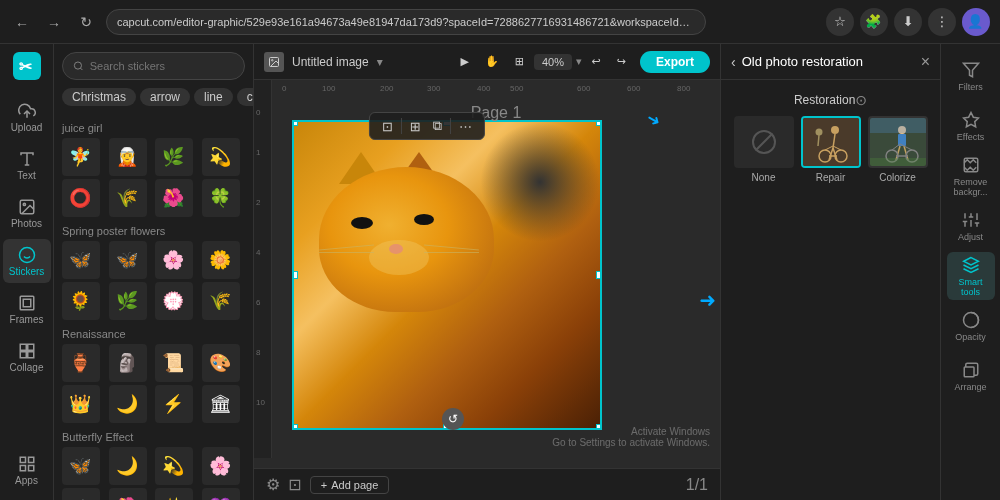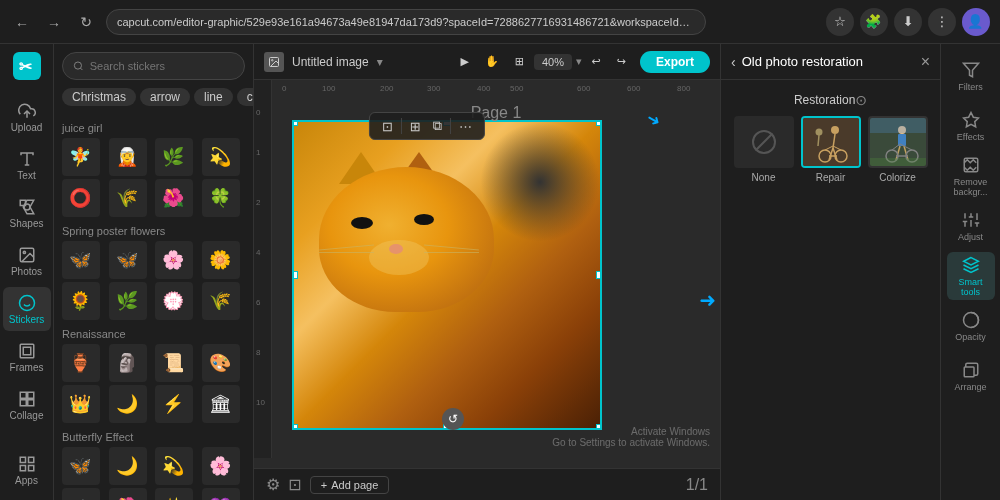--- a/index.html
+++ b/index.html
@@ -599,28 +599,20 @@
     <div class="left-icon-item">
       <svg viewBox="0 0 24 24" fill="none" stroke="currentColor" stroke-width="2">
           <polyline points="4 7 4 4 20 4 20 7"></polyline>
           <line x1="9" y1="20" x2="15" y2="20"></line>
           <line x1="12" y1="4" x2="12" y2="20"></line>
         </svg>
       <span>Text</span>
     </div>
     <div class="left-icon-item">
       <svg viewBox="0 0 24 24" fill="none" stroke="currentColor" stroke-width="2">
-          <circle cx="12" cy="12" r="4"></circle>
-          <rect x="3" y="3" width="7" height="7"></rect>
-          <polygon points="21 3 16 12 21 21 12 21 7 12 12 3"></polygon>
-        </svg>
-      <span>Shapes</span>
-    </div>
-    <div class="left-icon-item">
-      <svg viewBox="0 0 24 24" fill="none" stroke="currentColor" stroke-width="2">
           <rect x="3" y="3" width="18" height="18" rx="2"></rect>
           <circle cx="8.5" cy="8.5" r="1.5"></circle>
           <polyline points="21 15 16 10 5 21"></polyline>
         </svg>
       <span>Photos</span>
     </div>
     <div class="left-icon-item active">
       <svg viewBox="0 0 24 24" fill="none" stroke="currentColor" stroke-width="2">
           <circle cx="12" cy="12" r="10"></circle>
           <path d="M8 14s1.5 2 4 2 4-2 4-2"></path>

